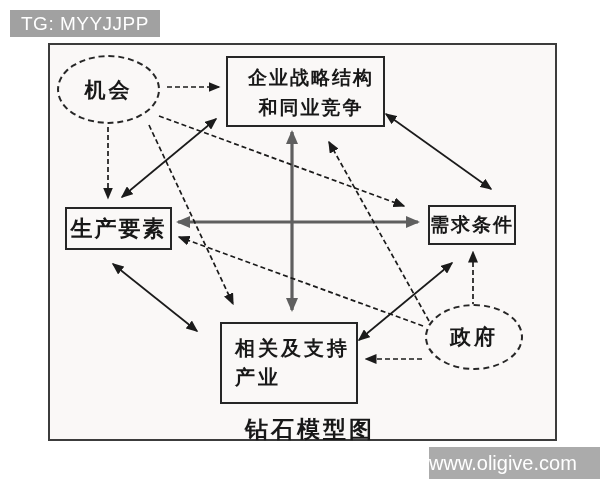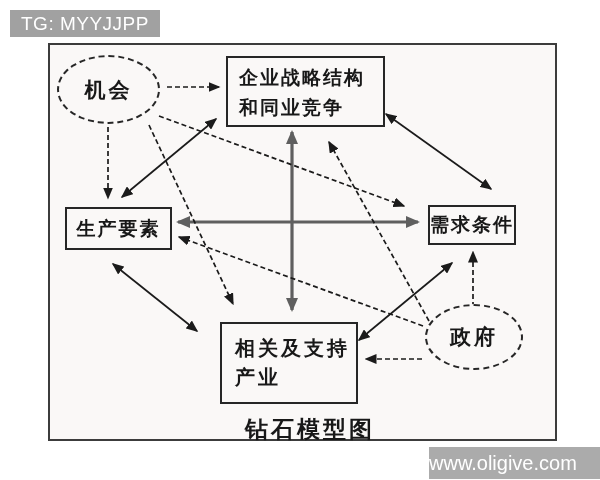--- a/index.html
+++ b/index.html
@@ -12,22 +12,22 @@
          border:2px solid #3c3c3c;background:#faf8f7;z-index:0;}
   .arrows{position:absolute;left:0;top:0;width:600px;height:480px;z-index:1;pointer-events:none;}
   .node{position:absolute;z-index:2;display:flex;flex-direction:column;justify-content:center;
         background:#faf8f7;color:#181818;font-weight:bold;box-sizing:border-box;}
   .rect{border:2px solid #262626;}
   .ellipse{border:2px dashed #262626;border-radius:50%;align-items:center;}
   .center{align-items:center;}
   .left{align-items:flex-start;}
   .n-chance{left:57px;top:55px;width:103px;height:69px;font-size:21px;letter-spacing:3px;}
   .n-strategy{left:226px;top:56px;width:159px;height:71px;font-size:19px;letter-spacing:2px;
-              padding-left:11px;line-height:30px;}
-  .n-factors{left:65px;top:207px;width:107px;height:43px;font-size:19px;letter-spacing:2px;}
+              padding-left:11px;line-height:30px;align-items:center;}
+  .n-factors{left:65px;top:207px;width:107px;height:43px;font-size:22px;letter-spacing:2px;}
   .n-demand{left:428px;top:205px;width:88px;height:40px;font-size:19px;letter-spacing:2px;}
   .n-related{left:220px;top:322px;width:138px;height:82px;font-size:20px;letter-spacing:3px;
              padding-left:13px;line-height:29px;}
   .n-government{left:425px;top:304px;width:98px;height:66px;font-size:21px;letter-spacing:3px;}
   .caption{position:absolute;left:205px;top:402px;width:210px;z-index:2;text-align:center;
            font-size:23px;font-weight:bold;letter-spacing:3px;color:#181818;margin-top:12px;}
   .wm{position:absolute;left:429px;top:447px;width:171px;height:32px;line-height:32px;
       background:#ababab;color:#ffffff;font-size:20px;box-sizing:border-box;
       font-family:"Liberation Sans",sans-serif;z-index:3;}
 </style>

